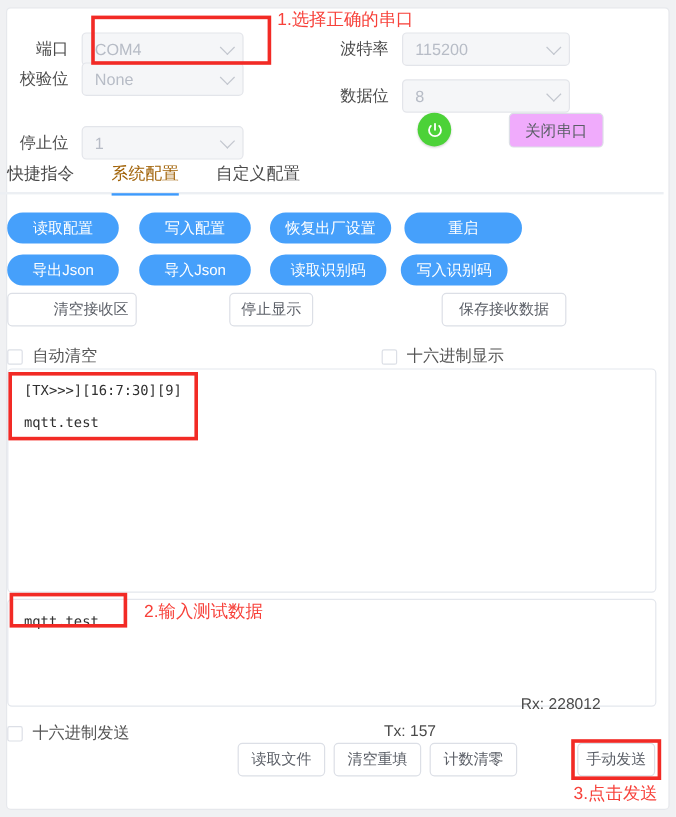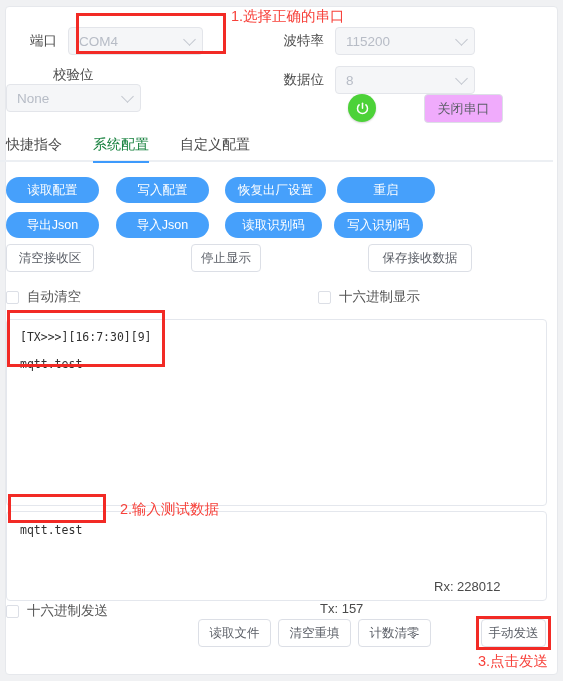--- a/index.html
+++ b/index.html
@@ -84,21 +84,21 @@
   .tabs {
     position: absolute; left: 0; top: 130px; width: 553px; height: 32px;
     display: flex; align-items: center;
     border-bottom: 2px solid #eceff3;
   }
   .tab {
     font-size: 14px; color: #4a4a4a;
     cursor: pointer; position: relative;
     height: 32px; display: flex; align-items: center;
   }
-  .tab.active { color: #15803d; align-items: center; }
+  .tab.active { color: #a16207; align-items: center; }
   .tab.active::after {
     content: ""; position: absolute; left: 0; right: 0; bottom: -2px;
     height: 2px; background: #3d9afc;
   }
   .tab1 { left: 6px; position: absolute; }
   .tab2 { left: 93px; position: absolute; }
   .tab3 { left: 180px; position: absolute; }
 
   
   .pill {
@@ -137,21 +137,20 @@
   }
   .cbox .cl { font-size: 13.5px; color: #555; }
 
   
   .ta {
     position: absolute;
     background: #fff;
     border: 1px solid #e4e7ed;
     border-radius: 4px;
     overflow: hidden;
-    margin-top: 12px;
   }
   #recv-area { left: 6px; top: 307px; width: 541px; height: 187px; }
   #send-area { left: 6px; top: 499px; width: 541px; height: 90px; }
 
   .mono {
     font-family: "DejaVu Sans Mono", "Liberation Mono", monospace;
     font-size: 11.5px;
     color: #303030;
     white-space: pre;
     line-height: 1.65;
@@ -192,36 +191,43 @@
     </div>
 
     <div class="fieldrow" style="left:273px; top:17px;">
       <div class="flabel">波特率</div>
       <div class="select wide">
         <span>115200</span>
         <span class="caret"></span>
       </div>
     </div>
 
-    <div class="fieldrow" style="left:6px; top:56px;flex-direction:column;">
+    <div class="fieldrow" style="left:6px; top:42px;">
       <div class="flabel">校验位</div>
       <div class="select">
         <span>None</span>
         <span class="caret"></span>
       </div>
     </div>
 
     <div class="fieldrow" style="left:273px; top:56px;">
       <div class="flabel">数据位</div>
       <div class="select wide">
         <span>8</span>
         <span class="caret"></span>
       </div>
     </div>
 
+    <div class="fieldrow" style="left:6px; top:95px;">
+      <div class="flabel">停止位</div>
+      <div class="select">
+        <span>1</span>
+        <span class="caret"></span>
+      </div>
+    </div>
   </div>
 
   <div class="powerbtn">
     <svg width="15" height="15" viewBox="0 0 24 24" fill="none" stroke="#ffffff" stroke-width="2.4" stroke-linecap="round">
       <path d="M12 3.5 L12 11.5"></path>
       <path d="M17.5 6.2 A8 8 0 1 1 6.5 6.2"></path>
     </svg>
   </div>
 
   <div class="closebtn">
@@ -259,21 +265,21 @@
   <button class="pill" style="left:116px; top:212px; width:93px;">
     <span>导入Json</span>
   </button>
   <button class="pill" style="left:225px; top:212px; width:97px;">
     <span>读取识别码</span>
   </button>
   <button class="pill" style="left:334px; top:212px; width:89px;">
     <span>写入识别码</span>
   </button>
 
-  <button class="pbtn" style="left:6px;   top:244px; width:88px;">
+  <button class="pbtn" style="left:6px;   top:244px; width:108px;justify-content:flex-end;">
     <span>清空接收区</span>
   </button>
   <button class="pbtn" style="left:191px; top:244px; width:70px;">
     <span>停止显示</span>
   </button>
   <button class="pbtn" style="left:368px; top:244px; width:104px;">
     <span>保存接收数据</span>
   </button>
 
   <div class="cbox" style="left:6px; top:288px;">

